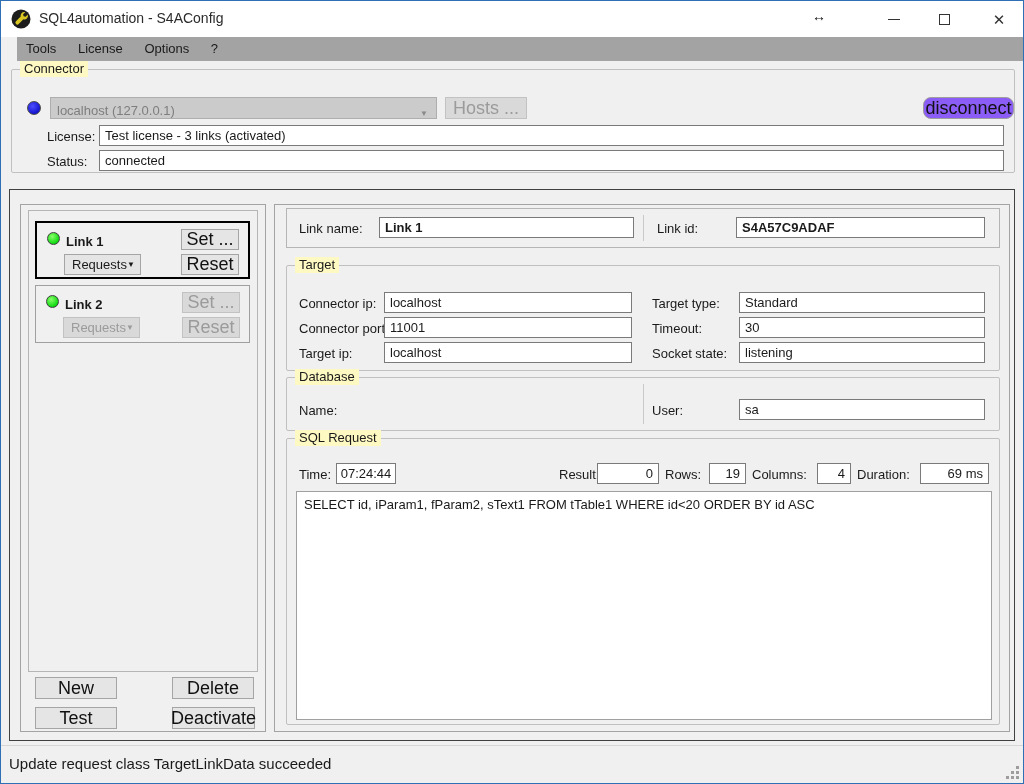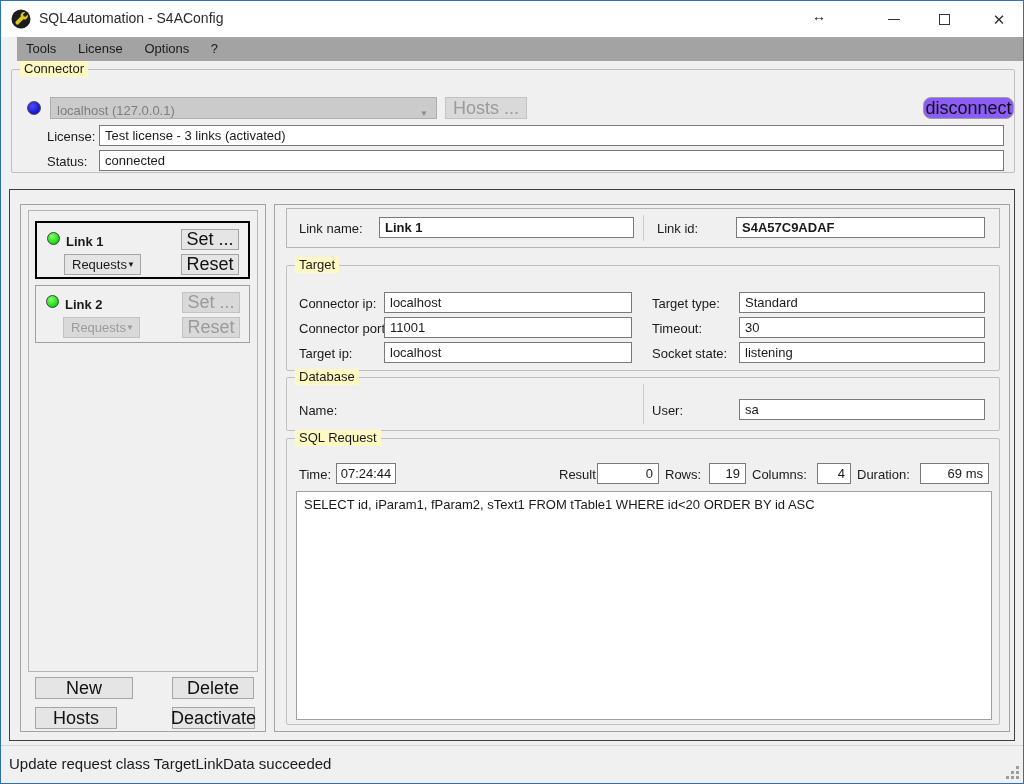--- a/index.html
+++ b/index.html
@@ -67,21 +67,21 @@
   .led { position:absolute; left:10px; top:9px; width:13px; height:13px; border-radius:50%;
          border:1px solid #3f3f3f; background:radial-gradient(circle at 38% 32%, #8aff6a 0%, #17dd17 65%, #06b406 100%); }
   .link-title { position:absolute; left:29px; top:11px; font-weight:bold; font-size:13px; }
   .card-set { right:9px; top:6px; width:58px; height:21px; }
   .card-reset { right:9px; top:31px; width:58px; height:21px; }
   .card-req { position:absolute; left:27px; top:31px; width:77px; height:21px; background:#e5e5e5;
               border:1px solid #a5a5a5; display:flex; align-items:center; justify-content:space-between;
               padding:0 7px; font-size:13px; }
   .card-req .arrow { font-size:8px; }
   .card-req.disabled { background:#d9d9d9; border-color:#c2c2c2; color:#9b9b9b; }
-  .btn-new { left:14px; top:472px; width:98px; }
+  .btn-new { left:14px; top:472px; width:82px; }
   .btn-delete { left:151px; top:472px; width:82px; }
   .btn-test { left:14px; top:502px; width:82px; }
   .btn-deactivate { left:151px; top:502px; width:83px; }
 
   .detail-panel { position:absolute; left:264px; top:14px; width:736px; height:528px;
                   border:1px solid #a3a3a3; }
   .toprow { position:absolute; left:11px; top:3px; width:714px; height:40px; border:1px solid #b5b5b5;padding-left:14px; }
 
   #gb-target { left:11px; top:60px; width:714px; height:106px; }
   #gb-db { left:11px; top:172px; width:714px; height:54px; }
@@ -163,21 +163,21 @@
           <div class="card-req disabled">
             <span>Requests</span>
             <span class="arrow">▼</span>
           </div>
           <div class="btn disabled card-reset">Reset</div>
         </div>
 
       </div>
       <div class="btn btn-new">New</div>
       <div class="btn btn-delete">Delete</div>
-      <div class="btn btn-test">Hosts</div>
+      <div class="btn btn-test">Test</div>
       <div class="btn btn-deactivate">Deactivate</div>
     </div>
 
     <div class="detail-panel">
 
       <div class="toprow">
         <span class="lbl" style="left:12px; top:12px;">Link name:</span>
         <div class="txt bold" style="left:92px; top:8px; width:255px;">Link 1</div>
         <span class="vsep" style="left:356px;"></span>
         <span class="lbl" style="left:370px; top:12px;">Link id:</span>

